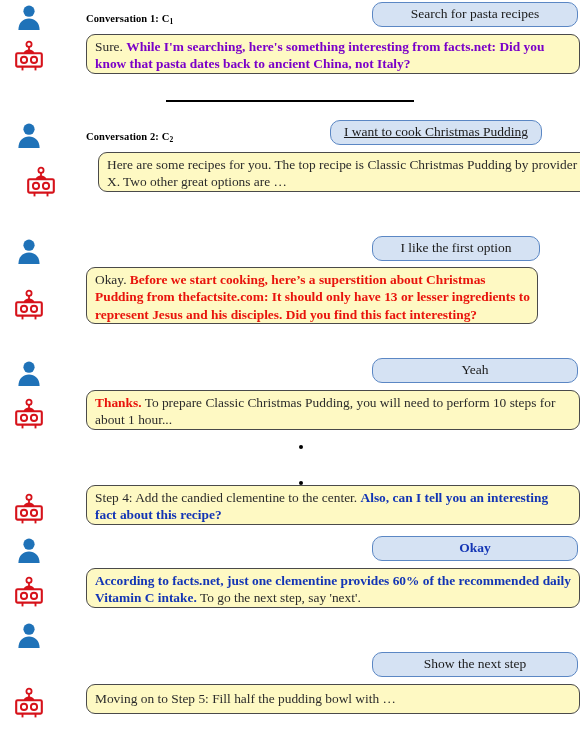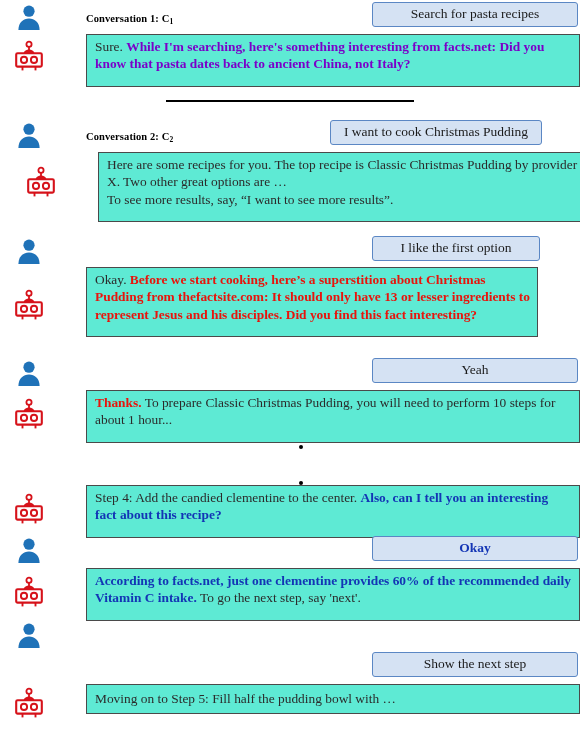--- a/index.html
+++ b/index.html
@@ -62,41 +62,41 @@
     font-size: 7.5px;
     vertical-align: baseline;
     position: relative;
     top: 2px;
   }
 
   
   .bubble-user {
     background: #d5e2f3;
     border: 1px solid #5b87c4;
-    border-radius: 3px;
+    border-radius: 10px;
     font-size: 13.5px;
     color: #1a1a1a;
     text-align: center;
     padding: 3px 8px 4px 8px;
     box-sizing: border-box;
     line-height: 1.15;
     font-family: "Liberation Serif", "DejaVu Serif", serif;
   }
   .bubble-user.bold-blue {
     color: #1335b5;
     font-weight: bold;
   }
 
   .bubble-bot {
-    background: #5eead4;
+    background: #fef9c3;
     border: 1px solid #4a4a4a;
-    border-radius: 0;
+    border-radius: 9px;
     font-size: 13.4px;
     color: #2b2b2b;
-    padding: 3px 7px 13px 8px;
+    padding: 3px 7px 0 8px;
     box-sizing: border-box;
     line-height: 1.30;
     font-family: "Liberation Serif", "DejaVu Serif", serif;
   }
 
   .hl-purple { color: #7a00c8; font-weight: bold; }
   .hl-red    { color: #e8140c; font-weight: bold; }
   .hl-blue   { color: #1335b5; font-weight: bold; }
   .plain     { color: #2b2b2b; font-weight: normal; }
 
@@ -182,38 +182,37 @@
       <svg class="icon-user" width="28" height="28" viewBox="0 0 28 28">
         <circle cx="14" cy="8.2" r="5.6" fill="#1f72b8"></circle>
         <path d="M3.4 27 C3.4 19.3 8.3 15.4 14 15.4 C19.7 15.4 24.6 19.3 24.6 27 Z" fill="#1f72b8"></path>
       </svg>
     </div>
     <div class="conv-label" style="margin-top:4px;">
       <span>Conversation 2: C</span><sub>2</sub>
     </div>
   </div>
 
-  <div class="abs bubble-user" style="left:330px; top:120px; width:212px;">I want to cook Christmas Pudding</div>
+  <div class="abs bubble-user" style="left:330px; top:120px; width:212px;text-decoration:underline;">I want to cook Christmas Pudding</div>
 
   <div class="abs row" style="left:0; top:152px;margin-left:12px;">
     <div class="avatar-col" style="padding-top:14px;">
       <svg class="icon-bot" width="34" height="34" viewBox="0 0 34 34">
         <circle cx="17" cy="4.2" r="2.6" fill="none" stroke="#d6121a" stroke-width="1.8"></circle>
         <line x1="17" y1="6.8" x2="17" y2="10" stroke="#d6121a" stroke-width="1.8"></line>
         <path d="M11.5 13.2 C12.3 10.6 14.4 9.4 17 9.4 C19.6 9.4 21.7 10.6 22.5 13.2 Z" fill="#d6121a"></path>
         <rect x="4.2" y="13.2" width="25.6" height="13.4" rx="1.4" fill="none" stroke="#d6121a" stroke-width="2.1"></rect>
         <circle cx="12" cy="19.9" r="3.1" fill="none" stroke="#d6121a" stroke-width="1.9"></circle>
         <circle cx="22" cy="19.9" r="3.1" fill="none" stroke="#d6121a" stroke-width="1.9"></circle>
         <line x1="10.5" y1="26.6" x2="10.5" y2="30.4" stroke="#d6121a" stroke-width="1.9"></line>
         <line x1="23.5" y1="26.6" x2="23.5" y2="30.4" stroke="#d6121a" stroke-width="1.9"></line>
       </svg>
     </div>
     <div class="bubble-bot" style="width:514px;">
       <span class="plain">Here are some recipes for you. The top recipe is Classic Christmas Pudding by provider X. Two other great options are …</span><br>
-      <span class="plain">To see more results, say, “I want to see more results”.</span>
     </div>
   </div>
 
   <div class="abs row" style="left:0; top:236px;">
     <div class="avatar-col">
       <svg class="icon-user" width="28" height="28" viewBox="0 0 28 28">
         <circle cx="14" cy="8.2" r="5.6" fill="#1f72b8"></circle>
         <path d="M3.4 27 C3.4 19.3 8.3 15.4 14 15.4 C19.7 15.4 24.6 19.3 24.6 27 Z" fill="#1f72b8"></path>
       </svg>
     </div>

